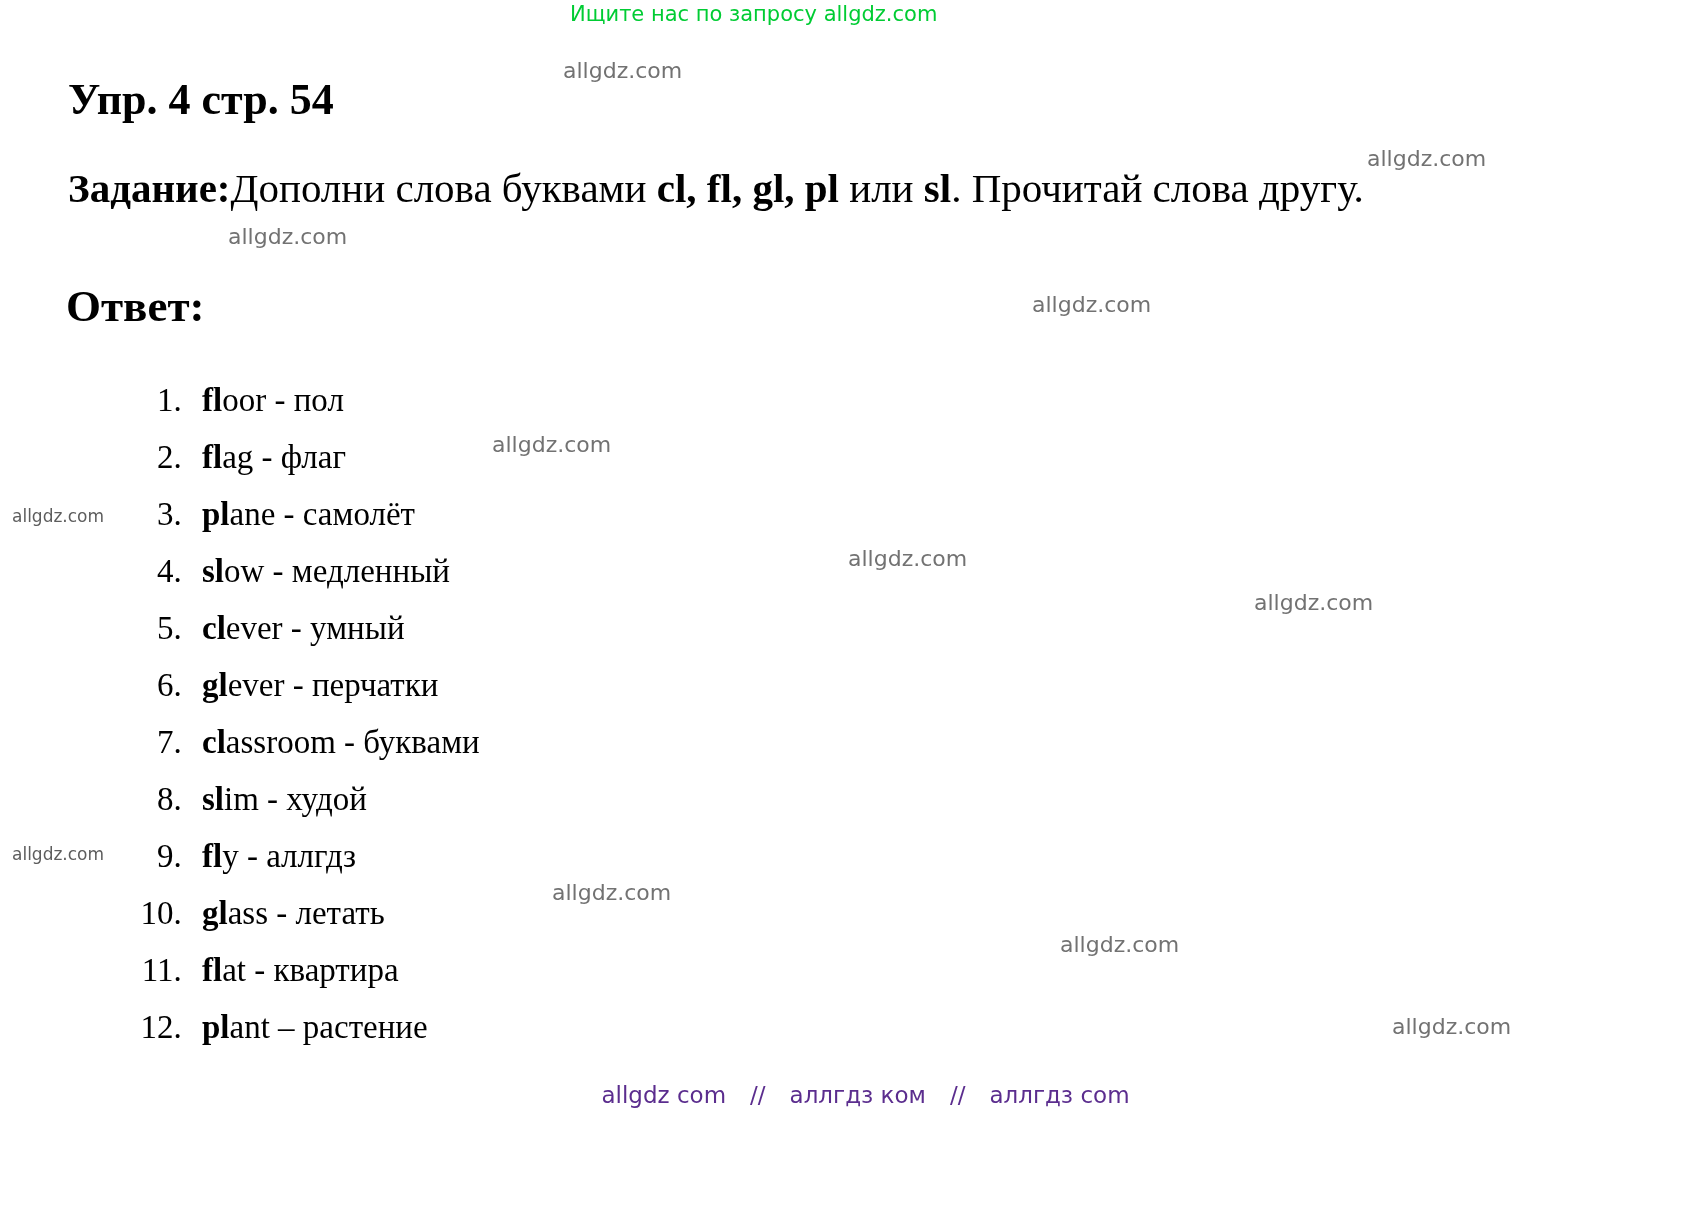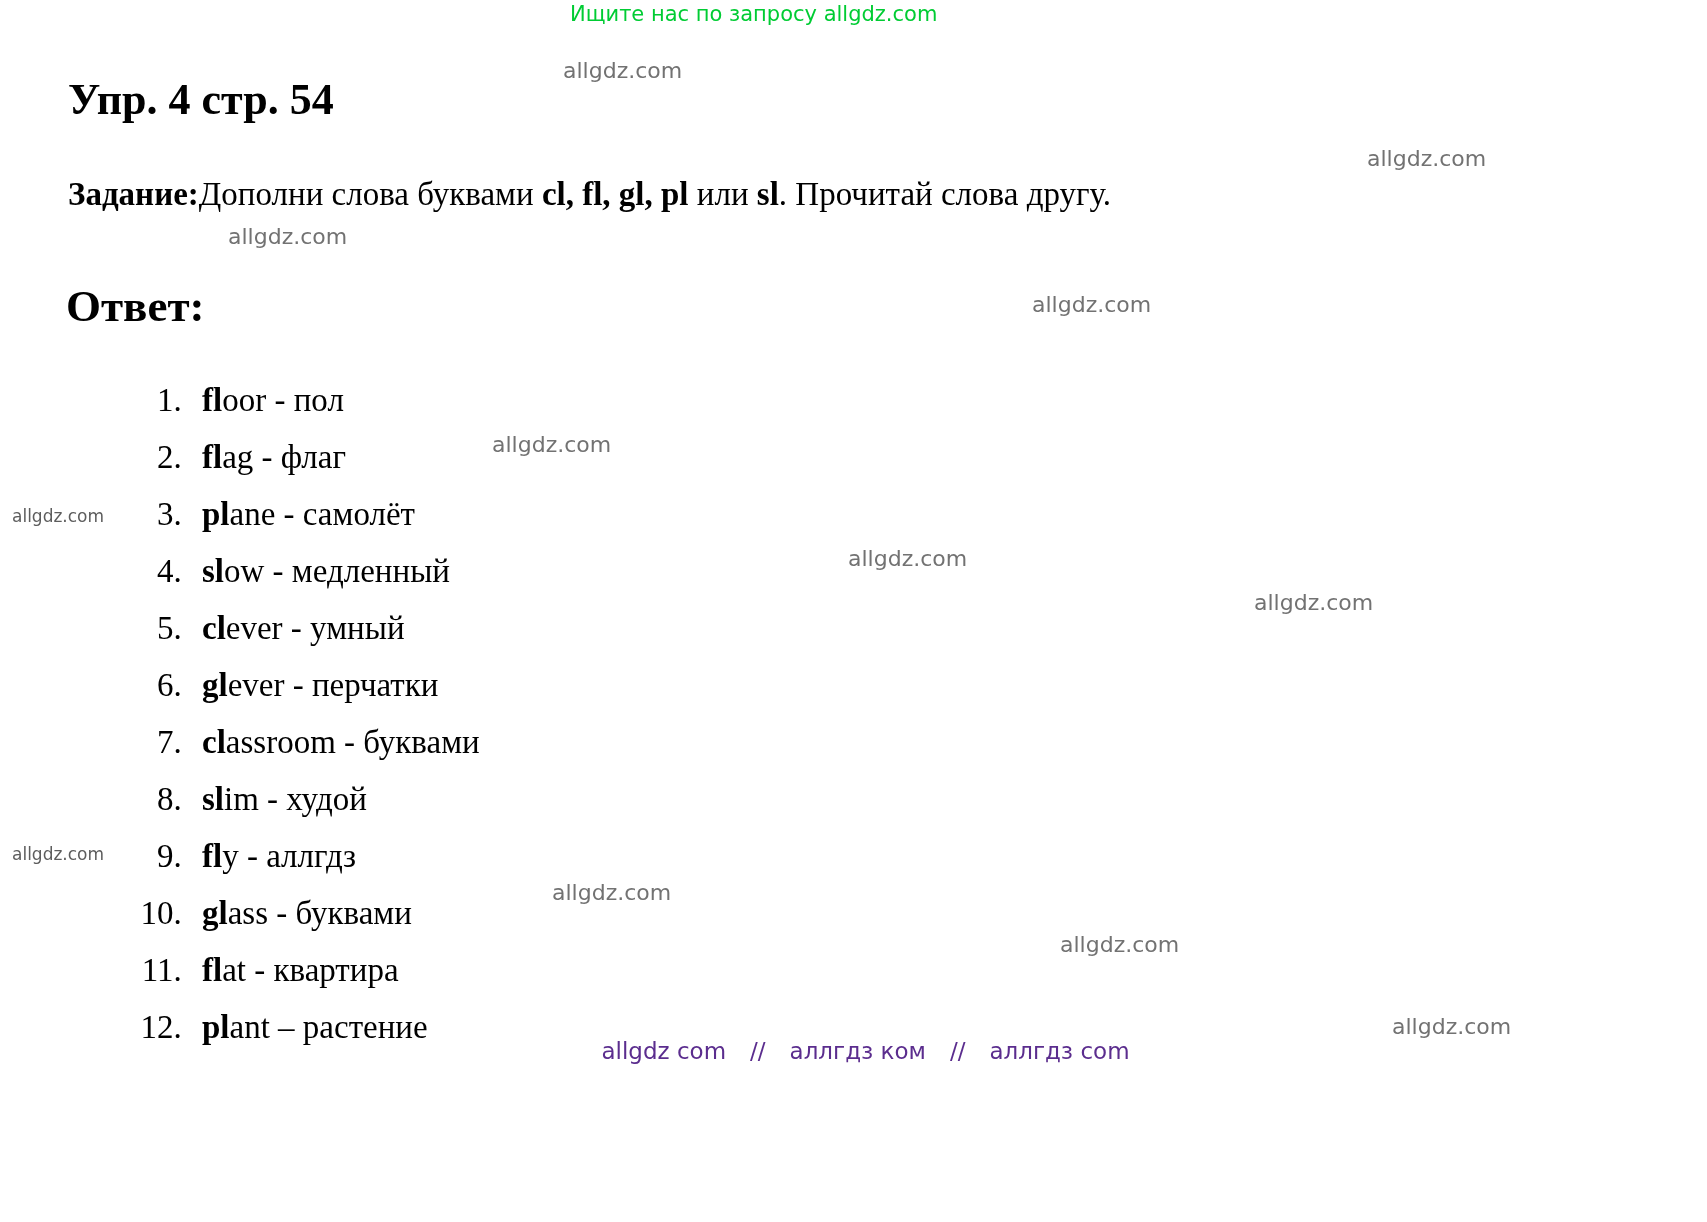--- a/index.html
+++ b/index.html
@@ -52,22 +52,22 @@
     position: absolute;
     left: 68px;
     top: 74px;
     font-size: 44px;
     font-weight: bold;
     white-space: nowrap;
   }
   .task-line {
     position: absolute;
     left: 68px;
-    top: 176px;
-    font-size: 33px;
+    top: 164px;
+    font-size: 41px;
     white-space: nowrap;
   }
   .task-line .lbl { font-weight: bold; }
   .task-line b { font-weight: bold; }
   .answer-label {
     position: absolute;
     left: 66px;
     top: 280px;
     font-size: 45px;
     font-weight: bold;
@@ -84,21 +84,21 @@
     line-height: 57px;
   }
   ol.answers li {
     white-space: nowrap;
     padding-left: 12px;
   }
   ol.answers li b { font-weight: bold; margin-top: 36px; }
 
   .footer {
     position: absolute;
-    top: 1038px;
+    top: 1082px;
     left: 0;
     width: 1707px;
     text-align: center;
     font-family: "DejaVu Sans", sans-serif;
     font-size: 23px;
     color: #5b2d8e;
     white-space: nowrap;
   }
   .footer span { padding-left: 24px; }
 </style>
@@ -122,21 +122,21 @@
   <ol class="answers">
     <li><b>fl</b><span>oor - пол</span></li>
     <li><b>fl</b><span>ag - флаг</span></li>
     <li><b>pl</b><span>ane - самолёт</span></li>
     <li><b>sl</b><span>ow - медленный</span></li>
     <li><b>cl</b><span>ever - умный</span></li>
     <li><b>gl</b><span>ever - перчатки</span></li>
     <li><b>cl</b><span>assroom - буквами</span></li>
     <li><b>sl</b><span>im - худой</span></li>
     <li><b>fl</b><span>y - аллгдз</span></li>
-    <li><b>gl</b><span>ass - буквами</span></li>
+    <li><b>gl</b><span>ass - летать</span></li>
     <li><b>fl</b><span>at - квартира</span></li>
     <li><b>pl</b><span>ant – растение</span></li>
   </ol>
 
 </div>
 
 <div id="watermark-layer">
     <div class="wm" style="left: 563px; top: 58px;">allgdz.com</div>
     <div class="wm" style="left: 1367px; top: 146px;">allgdz.com</div>
     <div class="wm" style="left: 228px; top: 224px;">allgdz.com</div>

